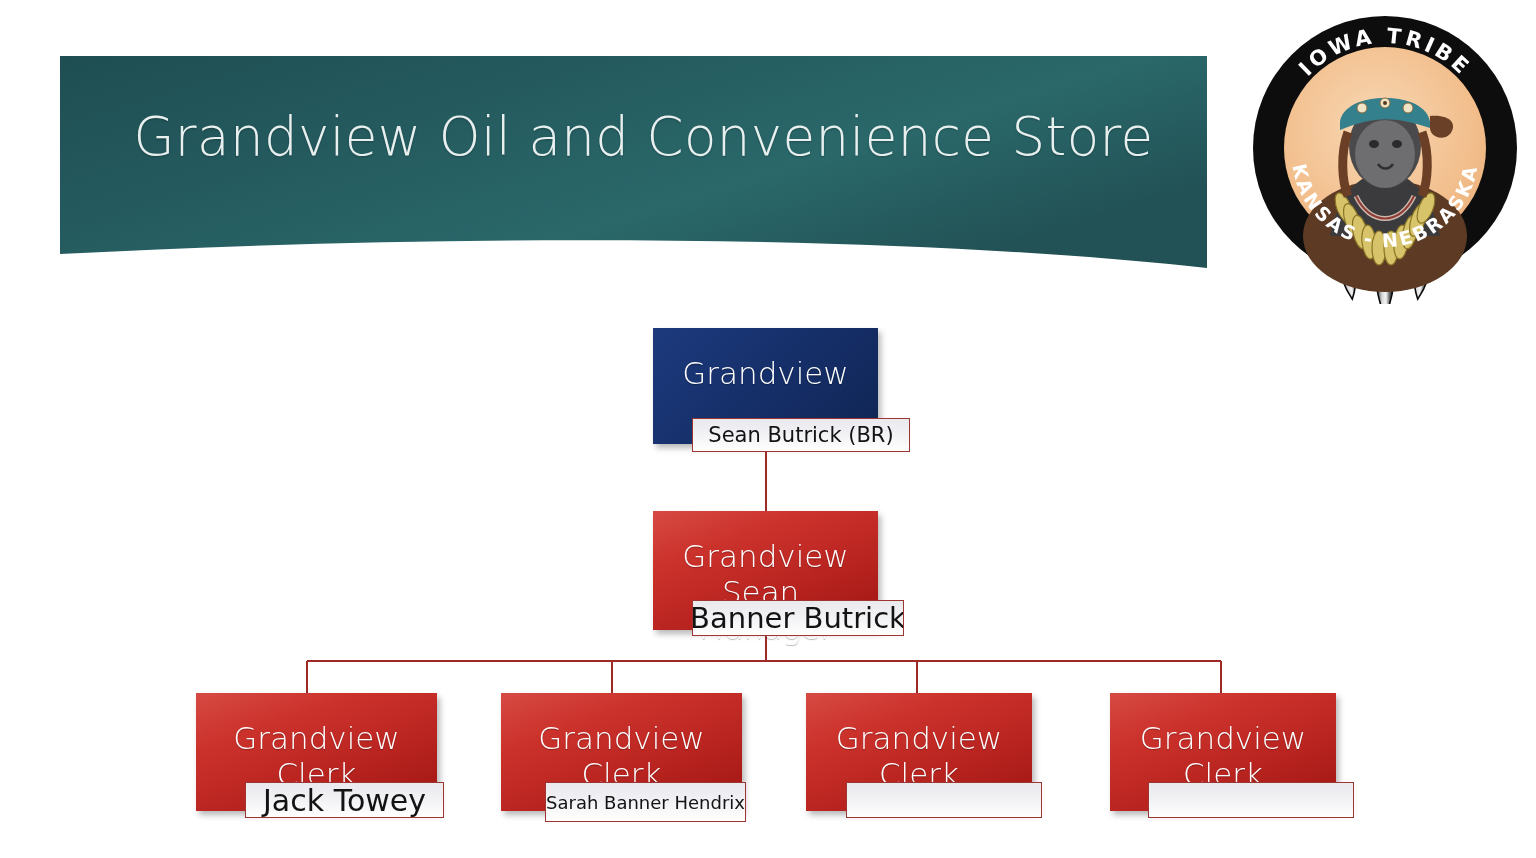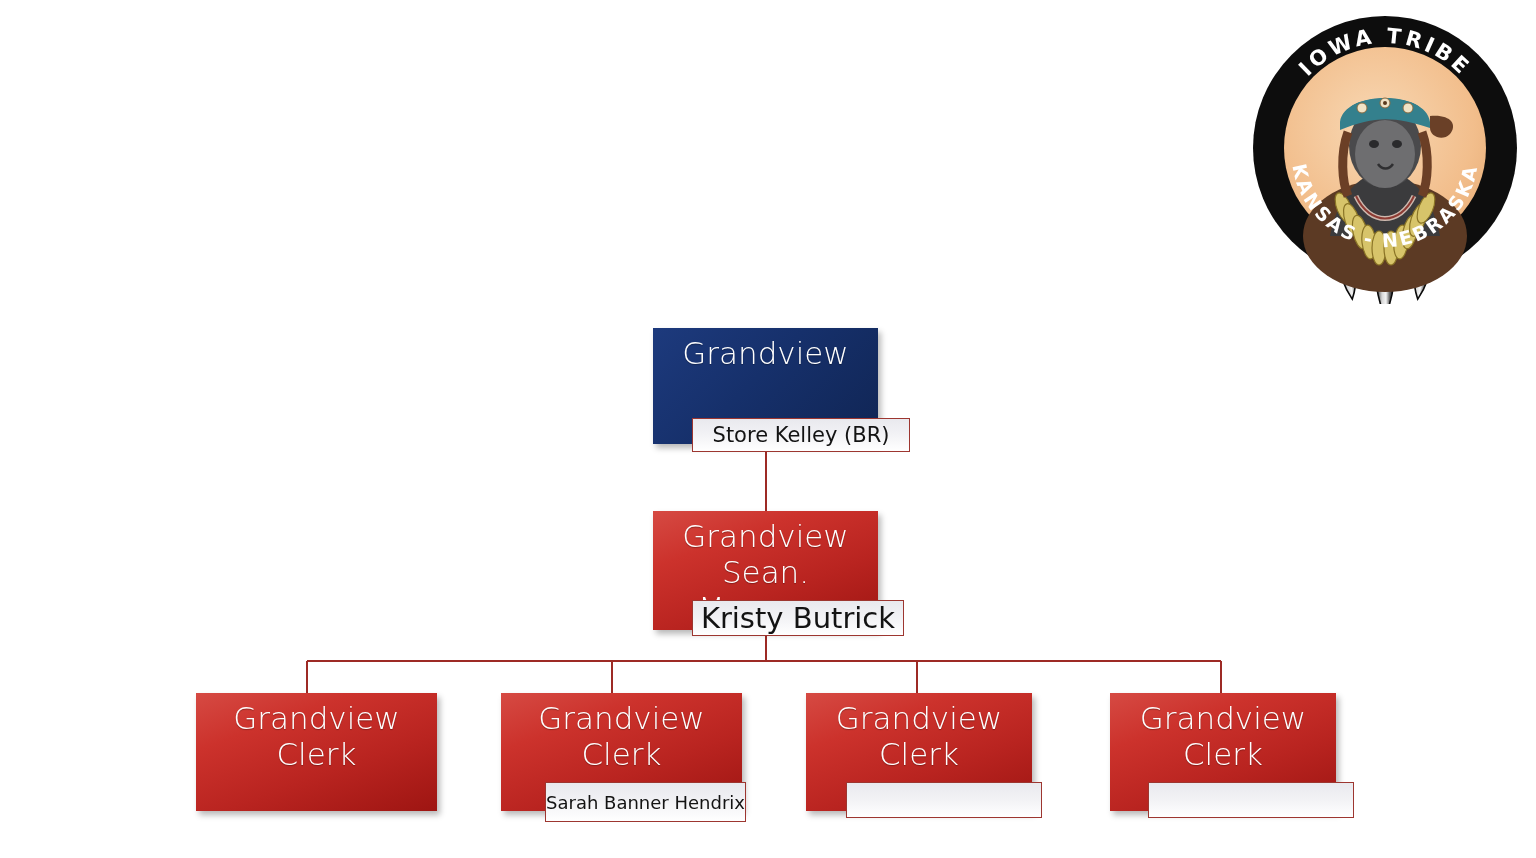--- a/index.html
+++ b/index.html
@@ -82,21 +82,21 @@
   .node {
     position: absolute;
     box-sizing: border-box;
     color: #ffffff;
     font-family: "DejaVu Sans", sans-serif;
     font-weight: 300;
     text-align: center;
     display: flex;
     align-items: flex-start;
     justify-content: center;
-    padding-top: 8px;
+    padding-top: 28px;
     line-height: 1.16;
     box-shadow: 3px 4px 6px rgba(0,0,0,0.28);
     text-shadow: 0 1px 1px rgba(0,0,0,0.30);
   }
   .node-navy {
     background: linear-gradient(135deg, #1d3a7d 0%, #16306b 45%, #102554 100%);
   }
   .node-red {
     background: linear-gradient(160deg, #d64a43 0%, #cc322c 28%, #b92420 62%, #9e1512 100%);
   }
@@ -113,20 +113,34 @@
     justify-content: center;
     white-space: nowrap;
     overflow: hidden;
   }
 </style>
 </head>
 <body>
 
 <div id="slide">
 
+  <div class="banner-wrap">
+    <svg class="banner-svg" viewBox="0 0 1147 216" preserveAspectRatio="none">
+      <defs>
+        <linearGradient id="bannerGrad" x1="0" y1="0" x2="1" y2="0.6">
+          <stop offset="0%" stop-color="#1e4e52"></stop>
+          <stop offset="35%" stop-color="#245a5e"></stop>
+          <stop offset="70%" stop-color="#2a686a"></stop>
+          <stop offset="100%" stop-color="#225256"></stop>
+        </linearGradient>
+      </defs>
+      <path d="M0,0 L1147,0 L1147,212 C860,180 420,176 0,198 Z" fill="url(#bannerGrad)"></path>
+    </svg>
+    <div class="banner-title">Grandview Oil and Convenience Store</div>
+  </div>
 
   <div class="logo">
     <svg viewBox="0 0 282 300">
       <defs>
         <radialGradient id="fieldGrad" cx="0.45" cy="0.4" r="0.7">
           <stop offset="0%" stop-color="#f8d8b4"></stop>
           <stop offset="70%" stop-color="#f2be8c"></stop>
           <stop offset="100%" stop-color="#e8ad76"></stop>
         </radialGradient>
         <linearGradient id="featherGrad" x1="0" y1="0" x2="1" y2="0">
@@ -227,38 +241,41 @@
   </svg>
 
   <div class="org">
 
     <div class="node node-navy" style="left:653px; top:328px; width:225px; height:116px; font-size:31px;">
       <div>
         <div>Grandview</div>
       </div>
     </div>
     <div class="nameplate" style="left:692px; top:418px; width:218px; height:34px; font-size:21px;">
-      <span>Store Kelley (BR)</span>
+      <span>Sean Butrick (BR)</span>
     </div>
 
     <div class="node node-red" style="left:653px; top:511px; width:225px; height:119px; font-size:31px;">
       <div>
         <div>Grandview</div>
         <div>Sean. Manager</div>
       </div>
     </div>
     <div class="nameplate" style="left:692px; top:600px; width:212px; height:36px; font-size:29px;">
-      <span>Kristy Butrick</span>
+      <span>Banner Butrick</span>
     </div>
 
     <div class="node node-red" style="left:196px; top:693px; width:241px; height:118px; font-size:31px;">
       <div>
         <div>Grandview</div>
         <div>Clerk</div>
       </div>
+    </div>
+    <div class="nameplate" style="left:245px; top:782px; width:199px; height:36px; font-size:30px;">
+      <span>Jack Towey</span>
     </div>
 
     <div class="node node-red" style="left:501px; top:693px; width:241px; height:118px; font-size:31px;">
       <div>
         <div>Grandview</div>
         <div>Clerk</div>
       </div>
     </div>
     <div class="nameplate" style="left:545px; top:782px; width:201px; height:40px; font-size:18px;">
       <span>Sarah Banner Hendrix</span>

